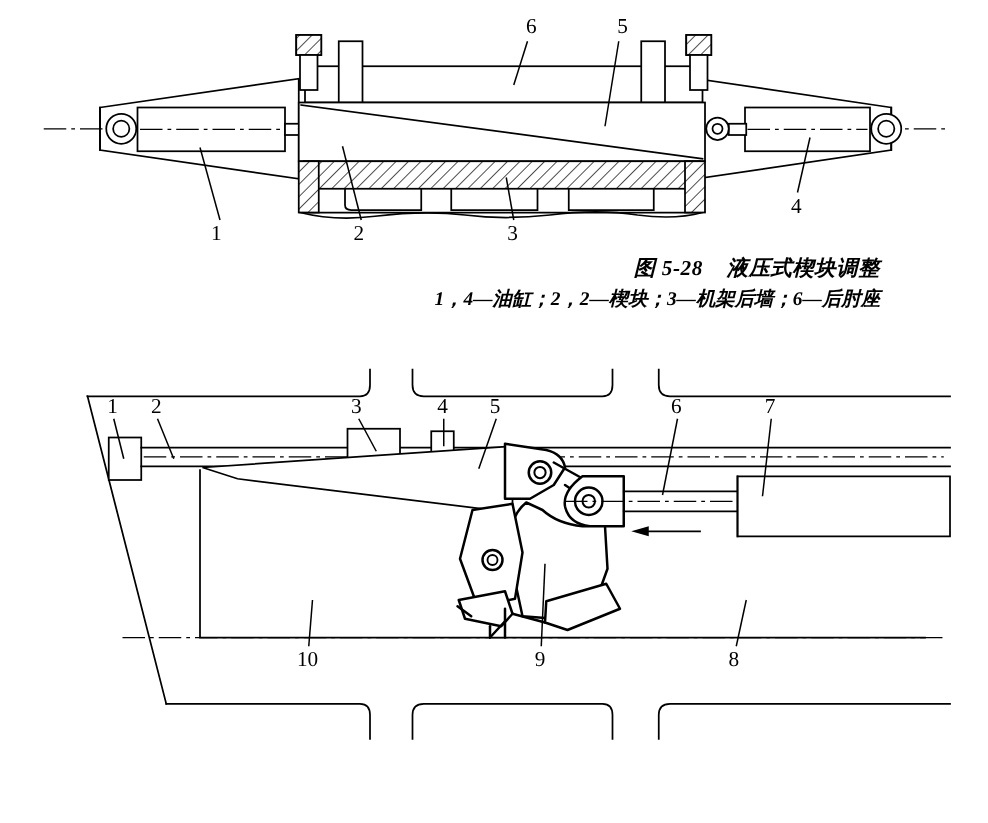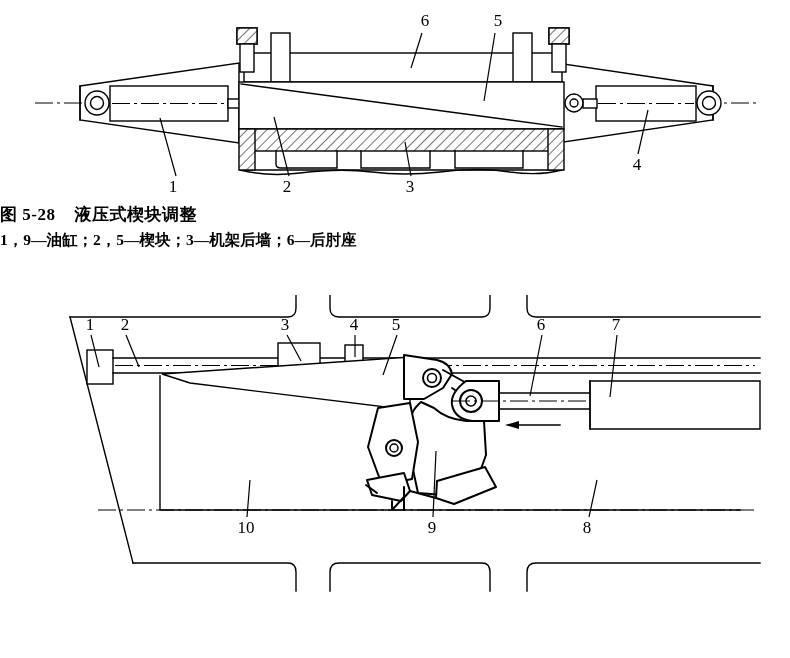--- a/index.html
+++ b/index.html
@@ -25,21 +25,22 @@
   svg.figure {
     position: absolute;
     left: 0;
     top: 0;
     display: block;
   }
   .caption-block {
     position: absolute;
     left: 0;
     width: 704px;
-    text-align: left;
+    text-align: right;
+    font-style: italic;
   }
   .caption-main {
     font-size: 17px;
     font-weight: bold;
     letter-spacing: 0.5px;
     line-height: 1.3;
     white-space: pre;
   }
   .caption-legend {
     font-size: 15.5px;
@@ -230,21 +231,21 @@
     <text class="numlbl" x="498" y="26">5</text>
 
     <g>
       <path class="leader" d="M 422 33 L 411 68"></path>
     </g>
     <text class="numlbl" x="425" y="26">6</text>
   </svg>
 
   <div class="caption-block" id="caption-1">
     <div class="caption-main">图 5-28    液压式楔块调整</div>
-    <div class="caption-legend">1，9—油缸；2，5—楔块；3—机架后墙；6—后肘座</div>
+    <div class="caption-legend">1，4—油缸；2，2—楔块；3—机架后墙；6—后肘座</div>
   </div>
 
   <svg class="figure" id="svg-fig-5-29" width="790" height="310" viewBox="0 0 790 310" style="top:295px;">
 
     <g>
       <path class="ln" d="M 70 22 L 288 22 Q 296 22 296 13 L 296 -4"></path>
       <path class="ln" d="M 330 -4 L 330 13 Q 330 22 339 22 L 482 22 Q 490 22 490 13 L 490 -4"></path>
       <path class="ln" d="M 527 -4 L 527 13 Q 527 22 536 22 L 760 22"></path>
     </g>
 

